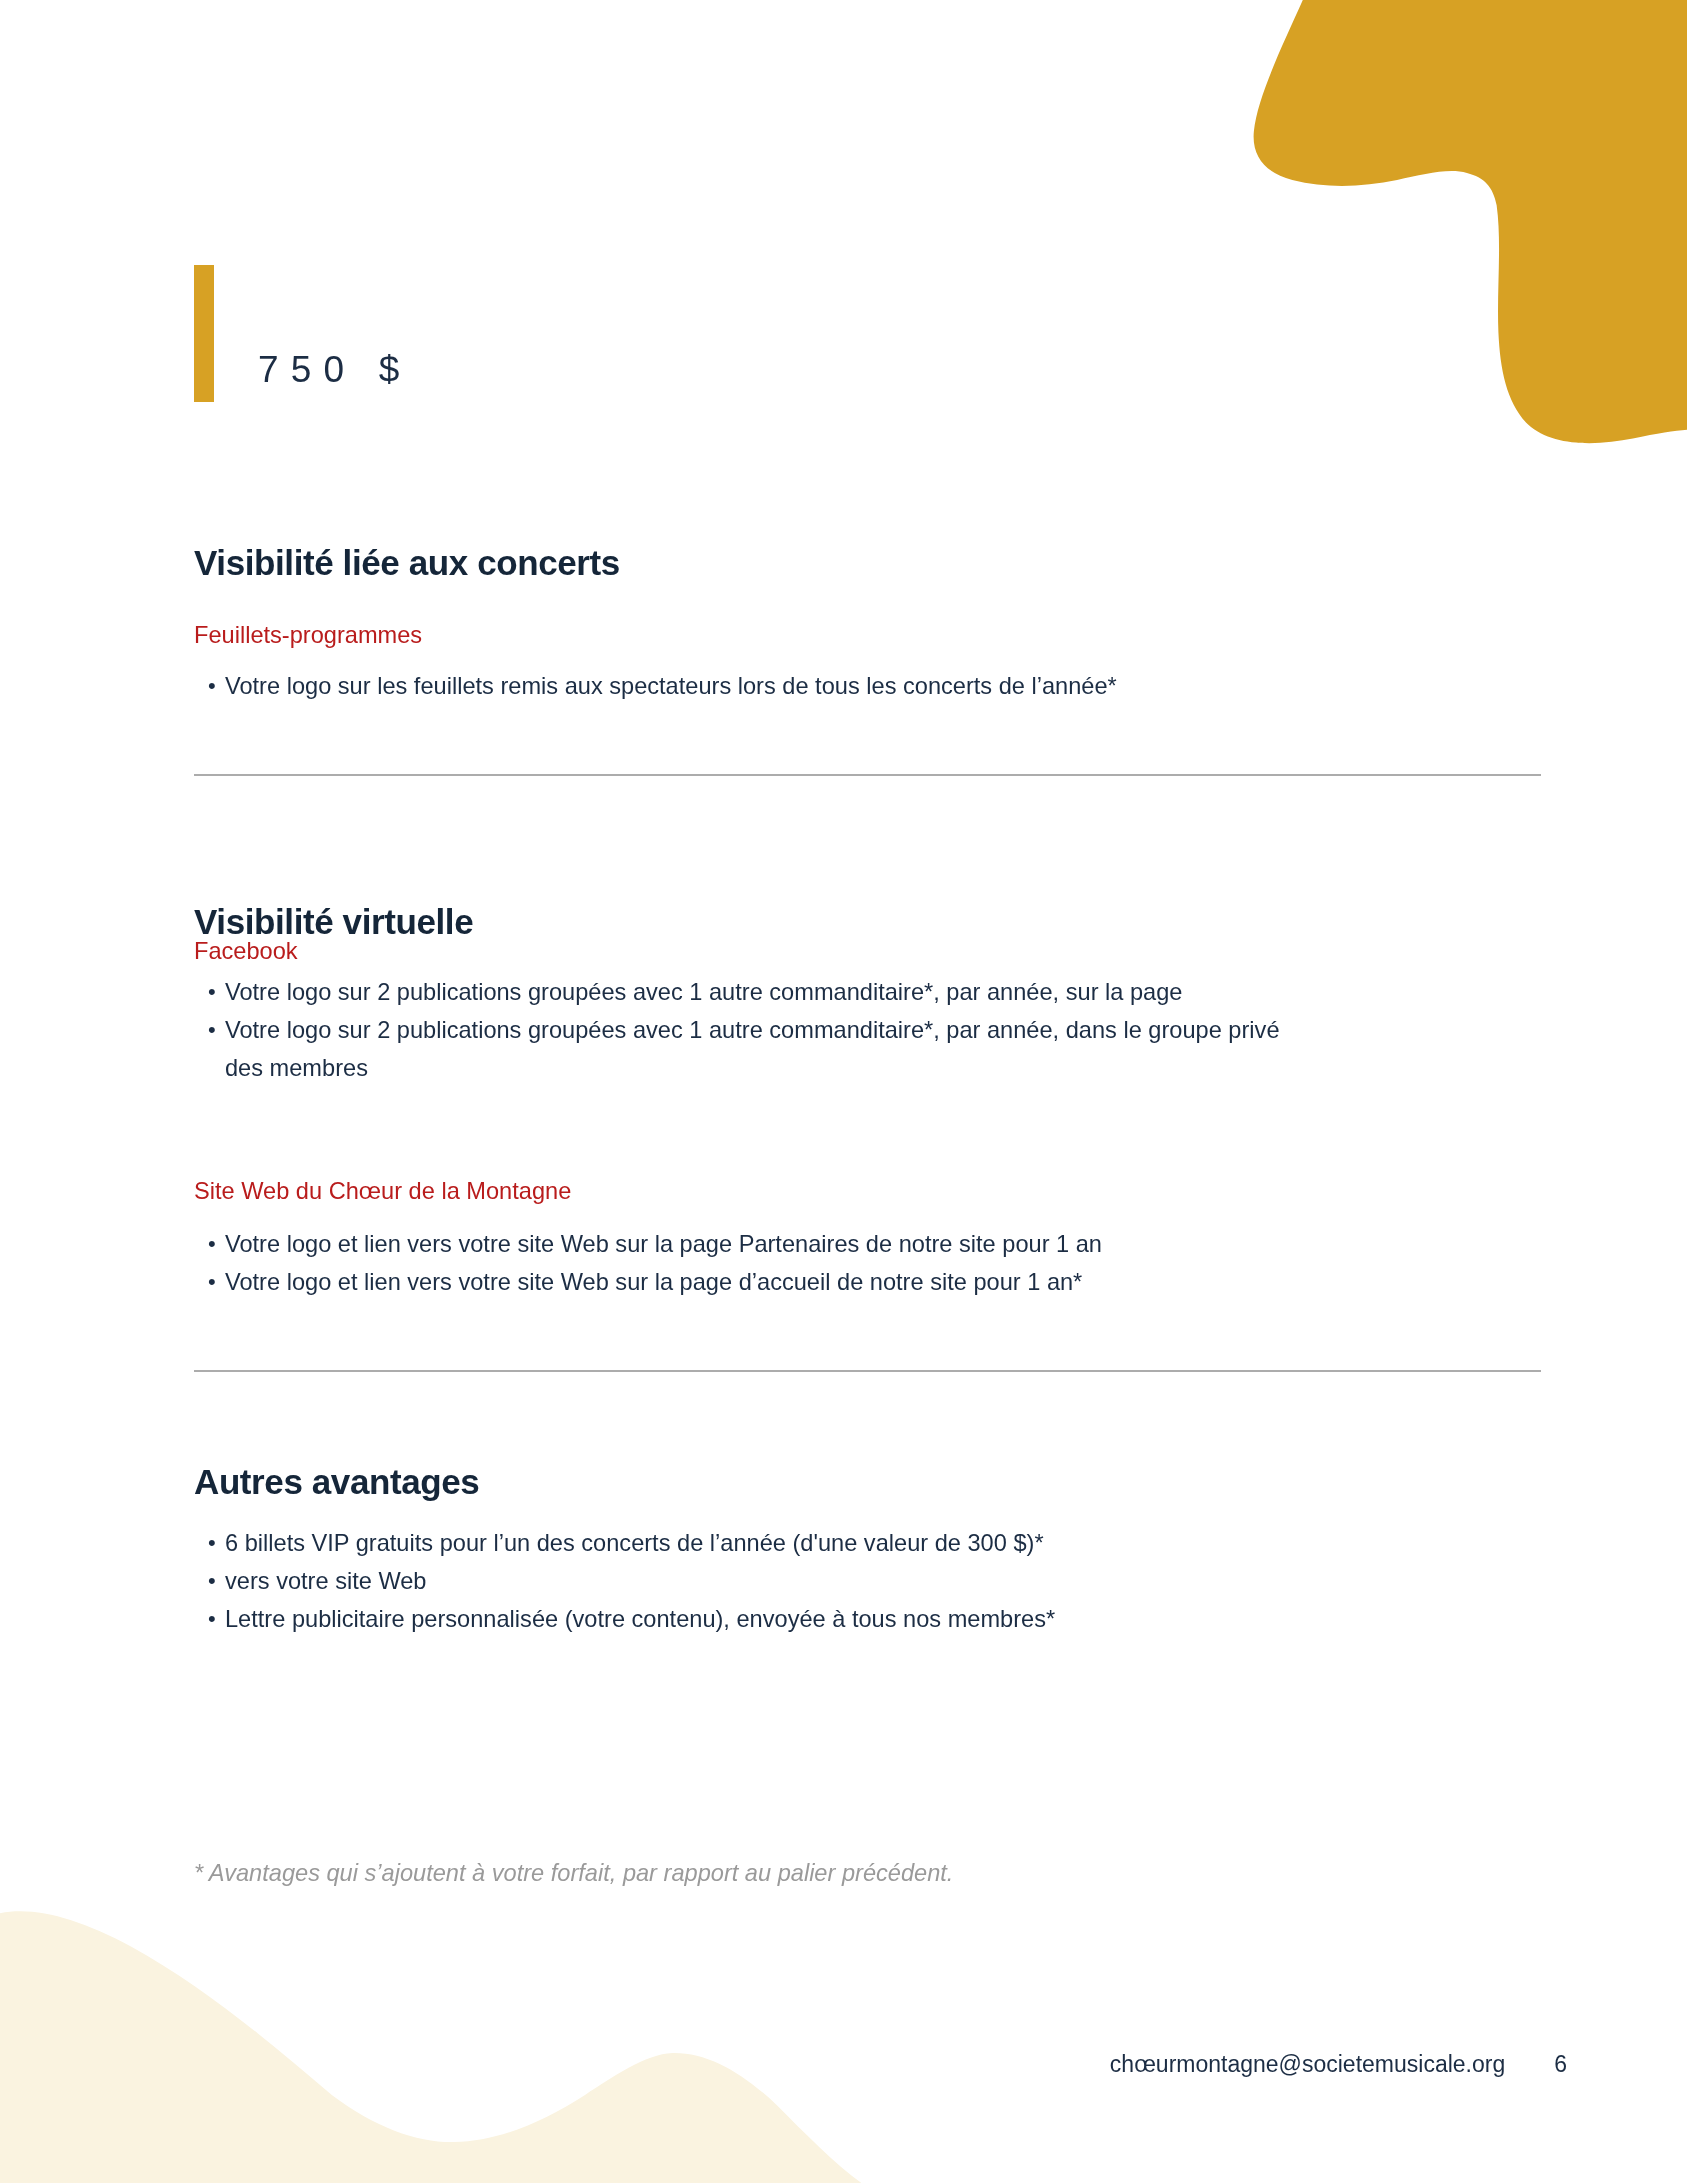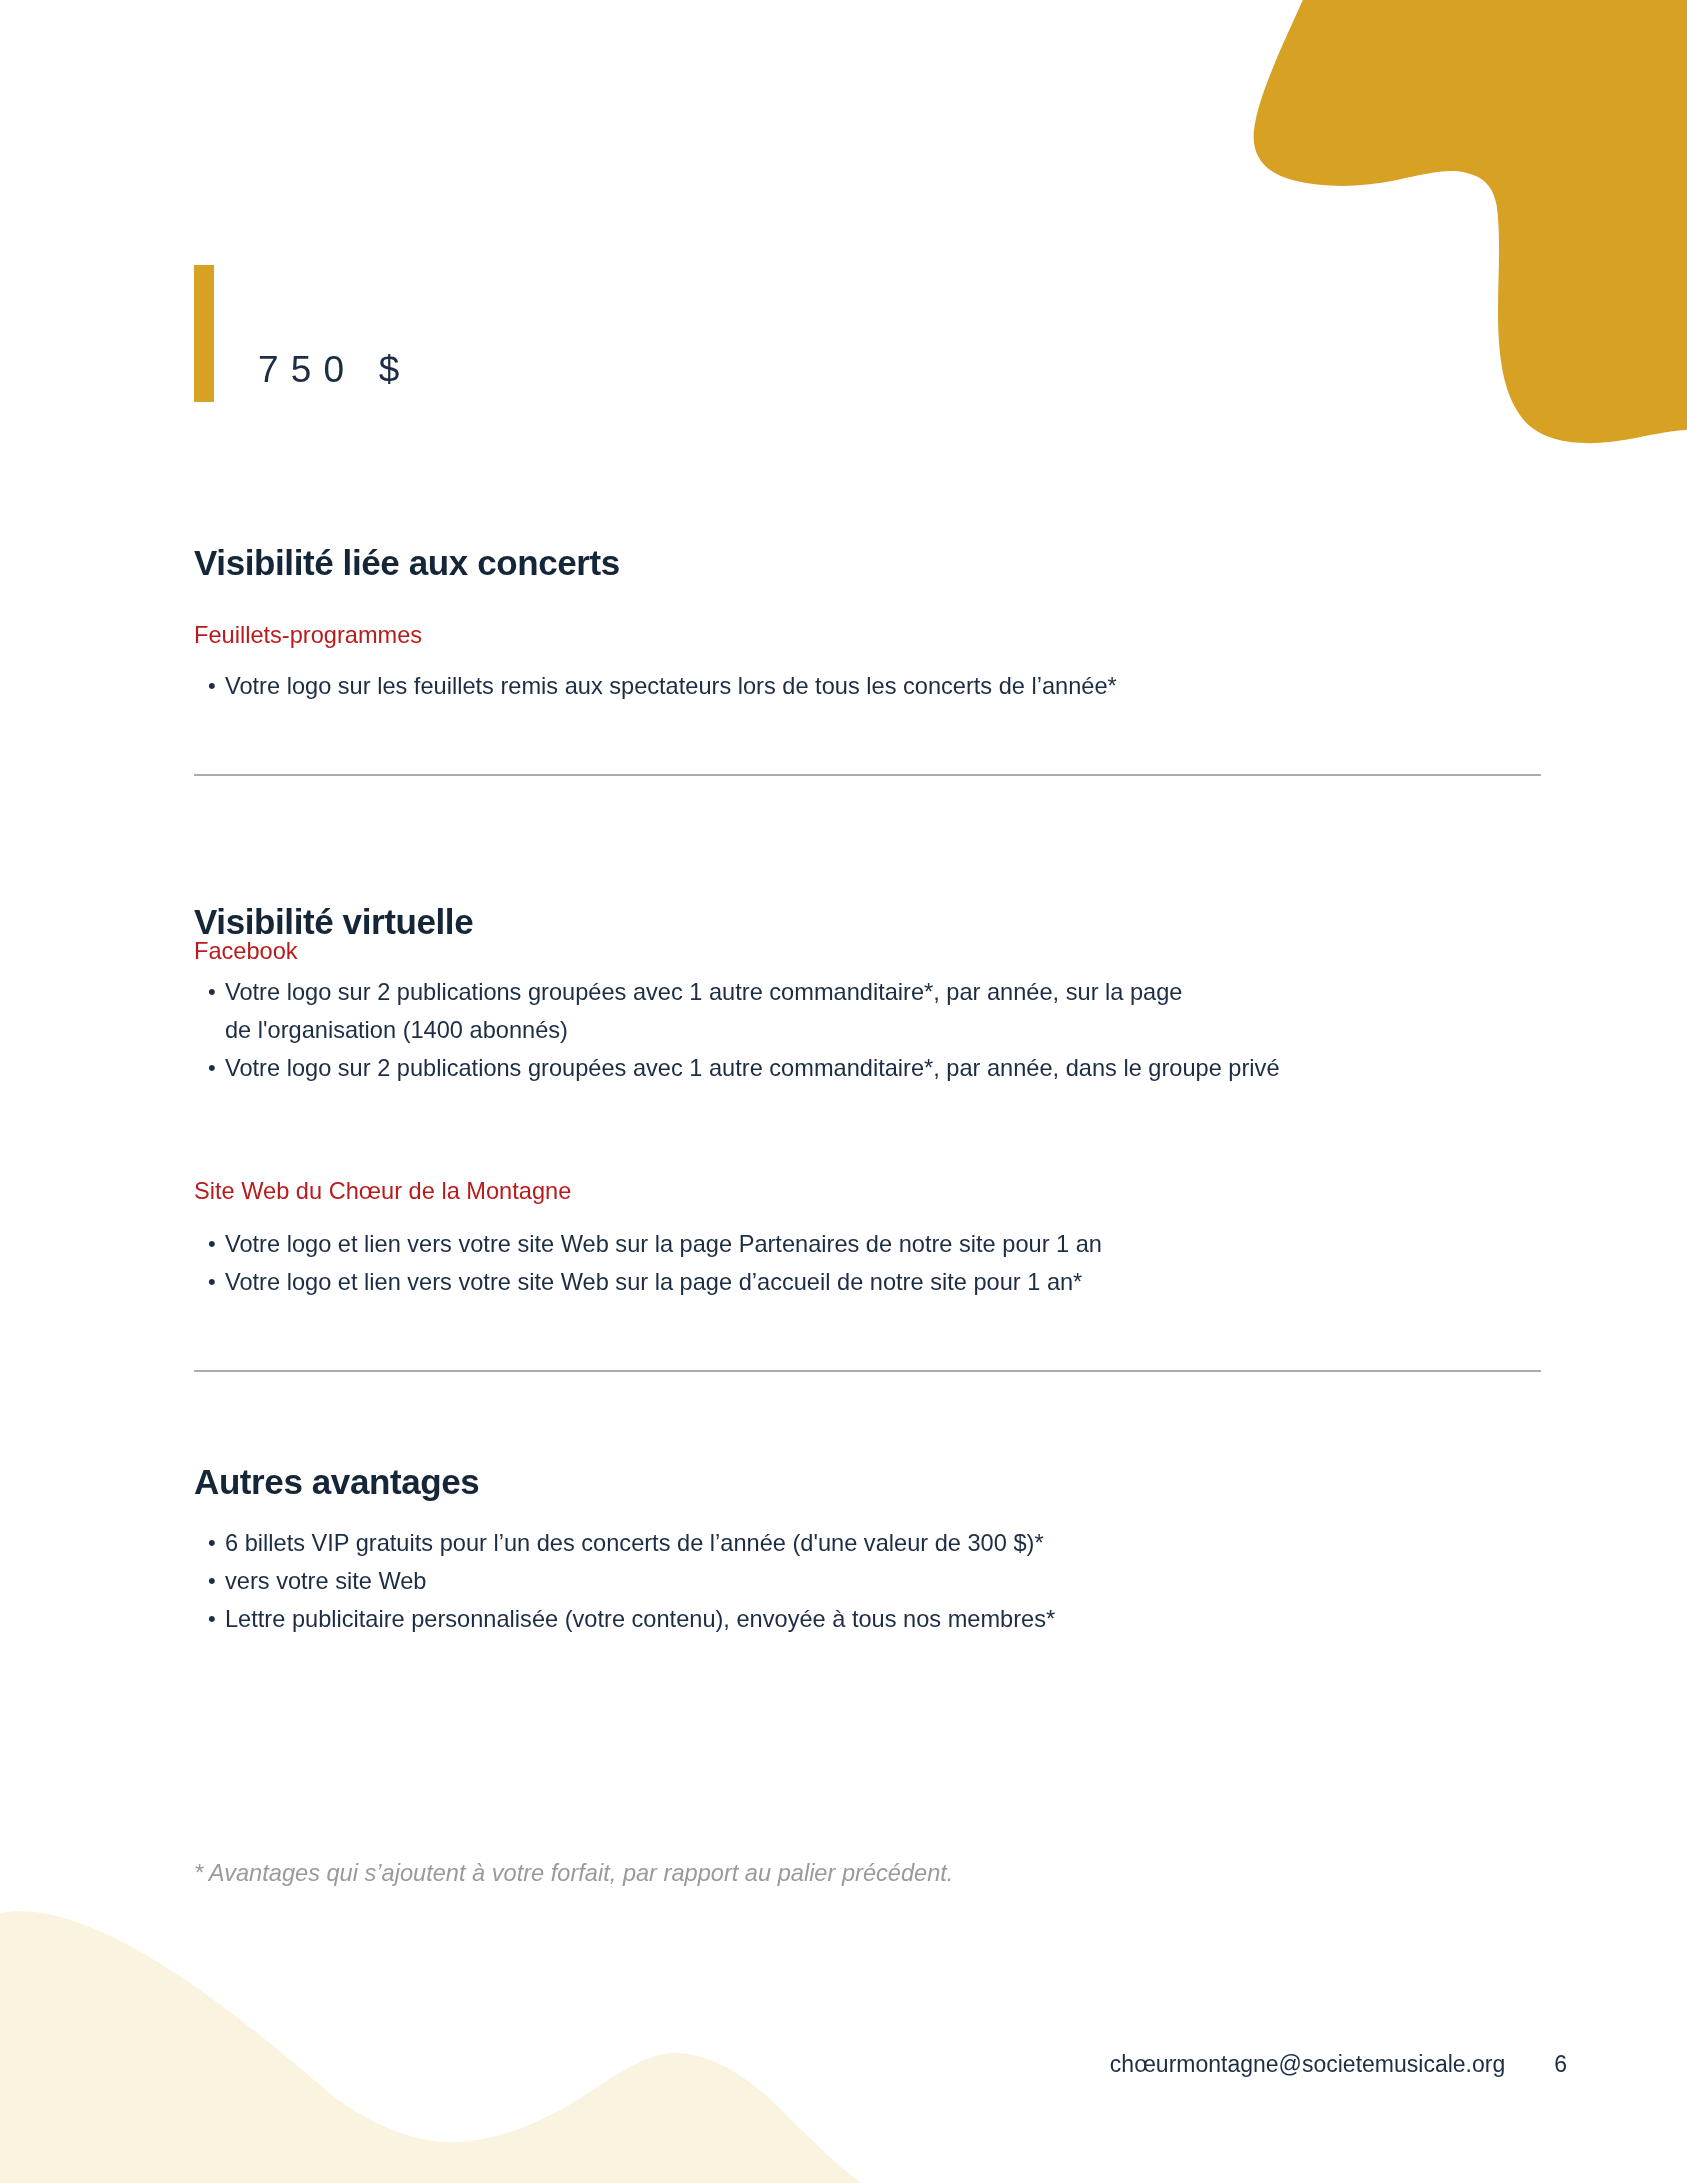--- a/index.html
+++ b/index.html
@@ -117,27 +117,27 @@
 
   <hr class="divider" style="top:774px">
 
   <h2 class="sec" style="top:901px">Visibilité virtuelle</h2>
   <h3 class="sub" style="top:936px">Facebook</h3>
   <ul class="blist" style="top:973px">
     <li>
       <span class="bdot">•</span>
       <span class="btext">
         <span class="bline">Votre logo sur 2 publications groupées avec 1 autre commanditaire*, par année, sur la page</span>
-        <span class="bline">de l'organisation (1400 abonnés)</span>
       </span>
     </li>
     <li>
       <span class="bdot">•</span>
       <span class="btext">
         <span class="bline">Votre logo sur 2 publications groupées avec 1 autre commanditaire*, par année, dans le groupe privé</span>
+        <span class="bline">des membres</span>
       </span>
     </li>
   </ul>
 
   <h3 class="sub" style="top:1176px">Site Web du Chœur de la Montagne</h3>
   <ul class="blist" style="top:1225px">
     <li>
       <span class="bdot">•</span>
       <span class="btext">
           <span class="bline">Votre logo et lien vers votre site Web sur la page Partenaires de notre site pour 1 an</span>

